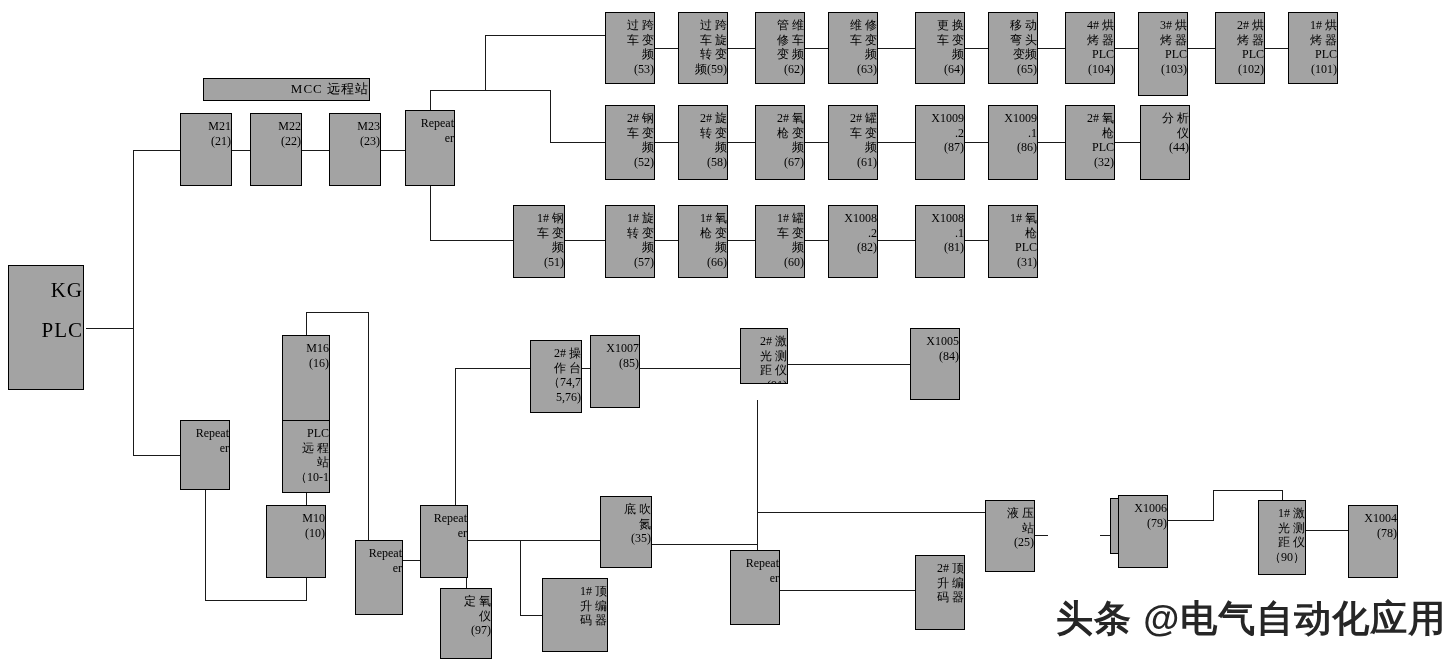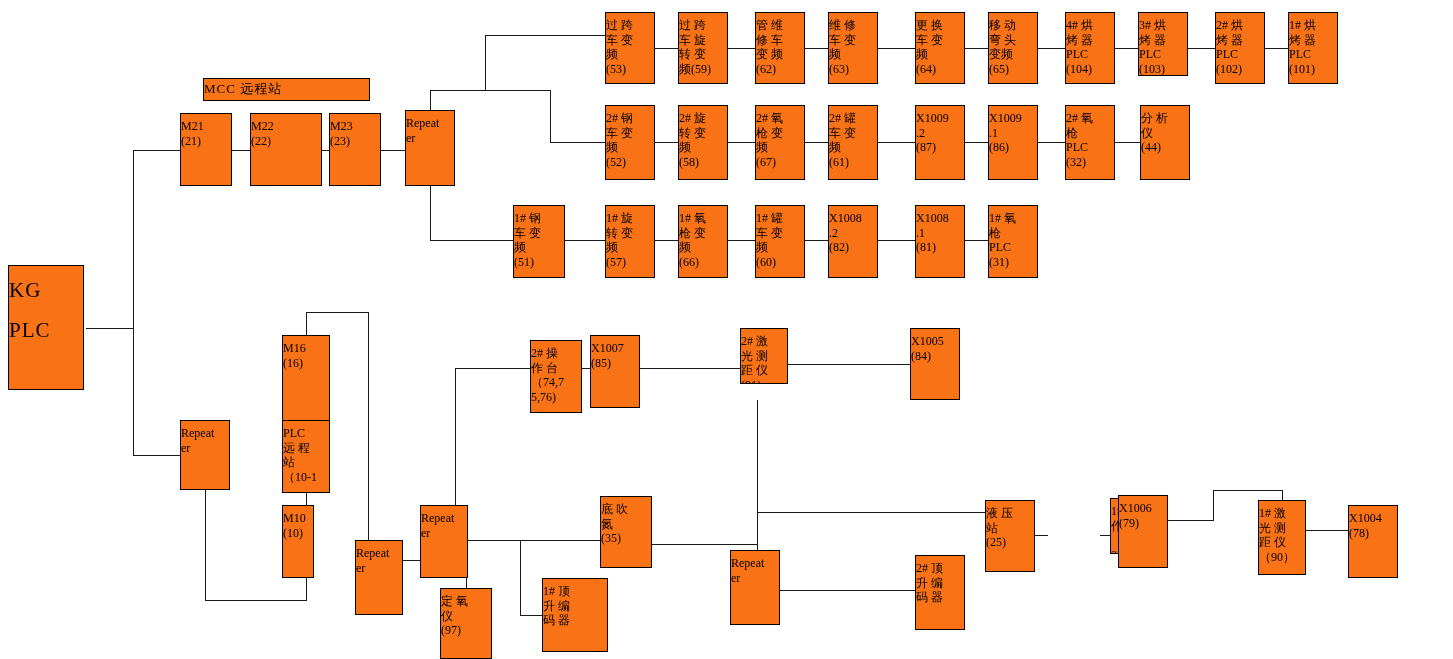--- a/index.html
+++ b/index.html
@@ -1,20 +1,20 @@
 <!DOCTYPE html>
 <html><head>
 <meta charset="utf-8">
 <style>
   html,body{margin:0;padding:0;background:#fff;}
   #stage{position:relative;width:1453px;height:659px;background:#ffffff;overflow:hidden;
          font-family:"Liberation Serif","DejaVu Serif",serif;}
   #wires{position:absolute;left:0;top:0;width:1453px;height:659px;}
-  .node{position:absolute;box-sizing:border-box;border:1px solid #000;background:#f97316;
-        color:#000;font-size:12px;line-height:1.22;text-align:left;white-space:pre-line;
+  .node{position:absolute;box-sizing:border-box;border:1px solid #000;background:#a3a3a3;
+        color:#000;font-size:12px;line-height:1.22;text-align:right;white-space:pre-line;
         padding-top:5px;overflow:hidden;}
   .node.kg{font-size:21px;line-height:1.9;font-weight:400;letter-spacing:1px;}
   .node.mcc{padding-top:2px;font-size:13px;letter-spacing:1px;}
   .watermark{position:absolute;left:1056px;top:594px;color:#262626;
              font-family:"Liberation Sans","DejaVu Sans",sans-serif;
              font-weight:700;font-size:37px;letter-spacing:1px;white-space:nowrap;}
 </style>
 </head>
 <body>
 
@@ -82,21 +82,21 @@
     <polyline points="1100,535 1118,535"></polyline>
     <polyline points="1168,520 1213,520 1213,490 1282,490 1282,500"></polyline>
     <polyline points="1306,530 1348,530"></polyline>
   </svg>
 
   <div class="node kg" style="left:8px;top:265px;width:76px;height:125px">KG
 PLC</div>
   <div class="node mcc" style="left:203px;top:78px;width:167px;height:23px">MCC 远程站</div>
   <div class="node" style="left:180px;top:113px;width:52px;height:73px">M21
 (21)</div>
-  <div class="node" style="left:250px;top:113px;width:72px;height:73px">M22
+  <div class="node" style="left:250px;top:113px;width:52px;height:73px">M22
 (22)</div>
   <div class="node" style="left:329px;top:113px;width:52px;height:73px">M23
 (23)</div>
   <div class="node" style="left:405px;top:110px;width:50px;height:76px">Repeat
 er</div>
 
   <div class="node" style="left:605px;top:12px;width:50px;height:72px">过 跨
 车 变
 频
 (53)</div>
@@ -117,21 +117,21 @@
 频
 (64)</div>
   <div class="node" style="left:988px;top:12px;width:50px;height:72px">移 动
 弯 头
 变频
 (65)</div>
   <div class="node" style="left:1065px;top:12px;width:50px;height:72px">4# 烘
 烤 器
 PLC
 (104)</div>
-  <div class="node" style="left:1138px;top:12px;width:50px;height:64px">3# 烘
+  <div class="node" style="left:1138px;top:12px;width:50px;height:84px">3# 烘
 烤 器
 PLC
 (103)</div>
   <div class="node" style="left:1215px;top:12px;width:50px;height:72px">2# 烘
 烤 器
 PLC
 (102)</div>
   <div class="node" style="left:1288px;top:12px;width:50px;height:72px">1# 烘
 烤 器
 PLC
@@ -195,21 +195,21 @@
 (31)</div>
 
   <div class="node" style="left:180px;top:420px;width:50px;height:70px">Repeat
 er</div>
   <div class="node" style="left:282px;top:335px;width:48px;height:90px">M16
 (16)</div>
   <div class="node" style="left:282px;top:420px;width:48px;height:73px">PLC
 远 程
 站
 （10-1</div>
-  <div class="node" style="left:282px;top:505px;width:32px;height:73px">M10
+  <div class="node" style="left:266px;top:505px;width:60px;height:73px">M10
 (10)</div>
   <div class="node" style="left:355px;top:540px;width:48px;height:75px">Repeat
 er</div>
   <div class="node" style="left:420px;top:505px;width:48px;height:73px">Repeat
 er</div>
   <div class="node" style="left:440px;top:588px;width:52px;height:71px">定 氧
 仪
 (97)</div>
 
   <div class="node" style="left:530px;top:340px;width:52px;height:73px">2# 操
@@ -245,13 +245,14 @@
 2,73）</div>
   <div class="node" style="left:1118px;top:495px;width:50px;height:73px">X1006
 (79)</div>
   <div class="node" style="left:1258px;top:500px;width:48px;height:75px">1# 激
 光 测
 距 仪
 （90）</div>
   <div class="node" style="left:1348px;top:505px;width:50px;height:73px">X1004
 (78)</div>
 
+  <div class="watermark">头条 @电气自动化应用</div>
 </div>
 
 </body></html>

